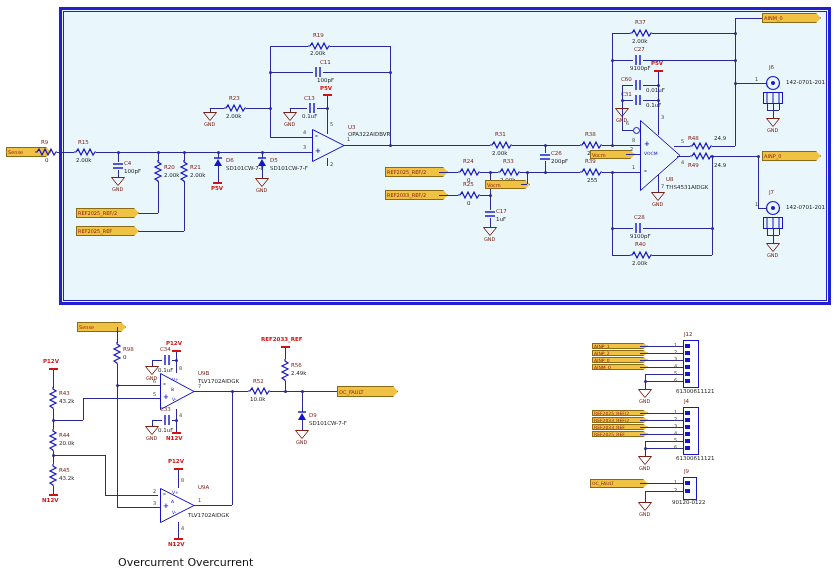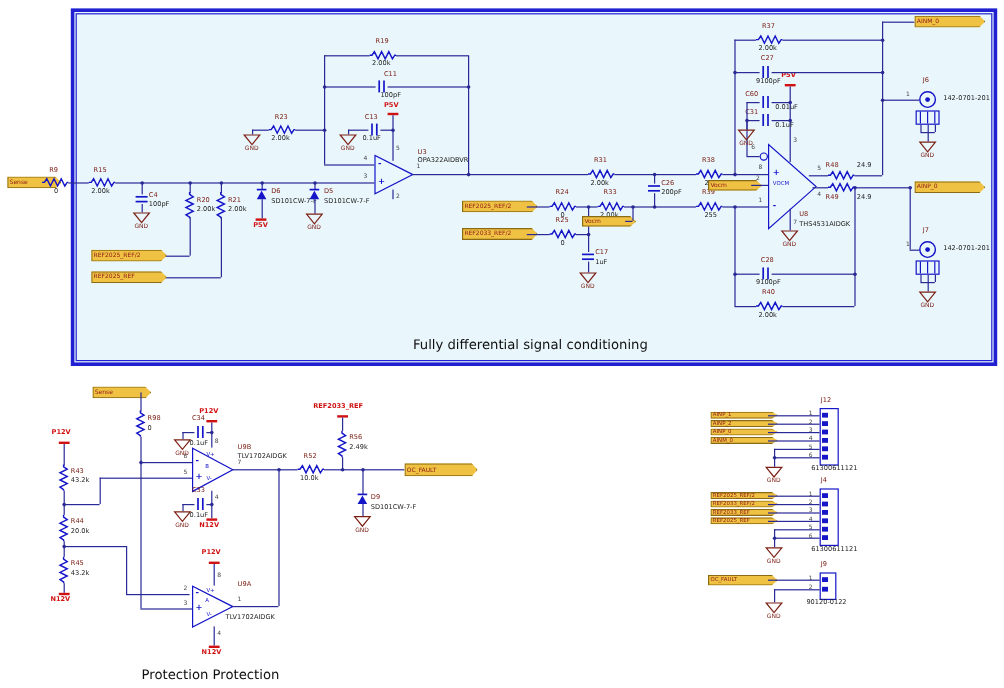--- a/index.html
+++ b/index.html
@@ -61,22 +61,21 @@
           <rect x="0.5" y="0.5" width="19" height="11" fill="none" stroke="#1414c8"></rect>
           <line x1="4" y1="1" x2="4" y2="11" stroke="#1414c8"></line>
           <line x1="10" y1="1" x2="10" y2="11" stroke="#1414c8"></line>
           <line x1="16" y1="1" x2="16" y2="11" stroke="#1414c8"></line>
         </g>
 </defs>
     </svg>
 
 
 <div class="mainbox"></div>
-<div class="caption" style="left:59px;top:281px;width:766px;text-align:center">Fully differential signal conditioning</div>
-<div class="caption" style="left:118px;top:556px">Protection Protection</div>
+<div class="caption" style="left:118px;top:556px">Overcurrent Overcurrent</div>
 
 
 <div class="flag" style="left:6px;top:147px;width:36px;height:10px">Sense</div>
 <svg class="sym" width="22" height="8" style="left:35px;top:148px">
       <use href="#res"></use>
     </svg>
 <span class="lbl des" style="left:41px;top:140px">R9</span>
 <span class="lbl val" style="left:45px;top:158px">0</span>
 <i class="wh" style="left:57px;top:152px;width:17px"></i>
 <svg class="sym" width="22" height="8" style="left:74px;top:148px">

